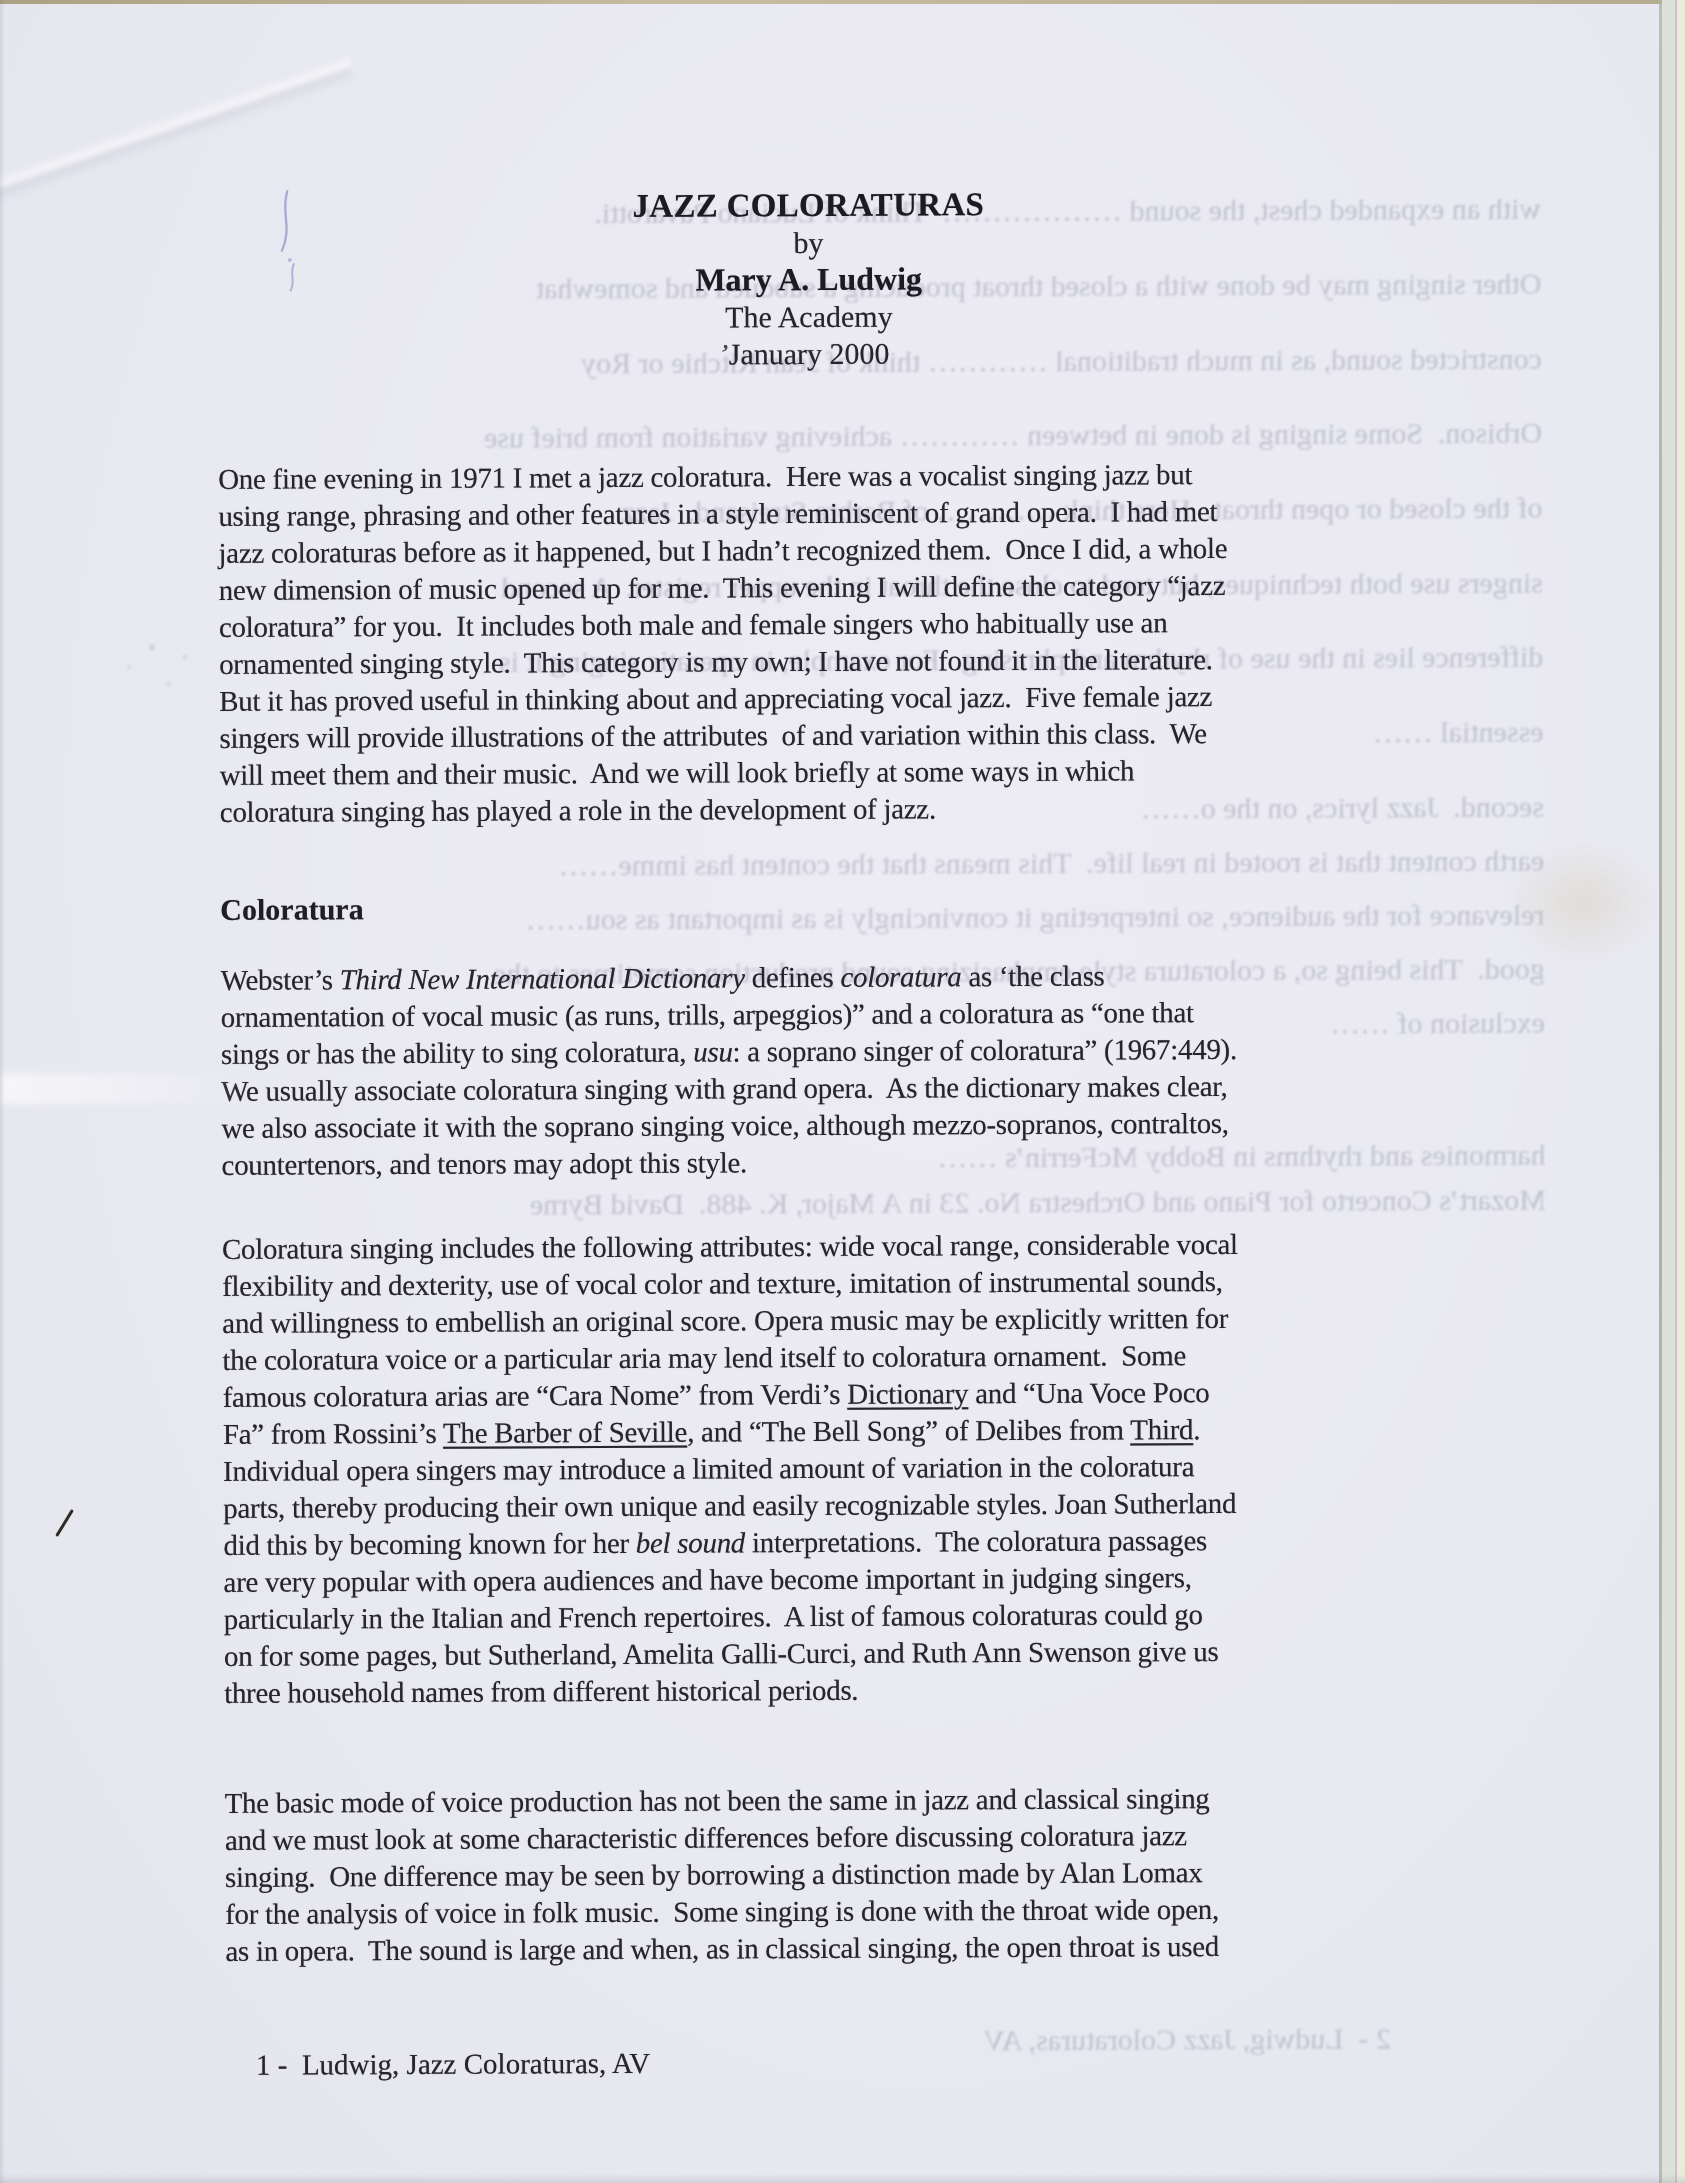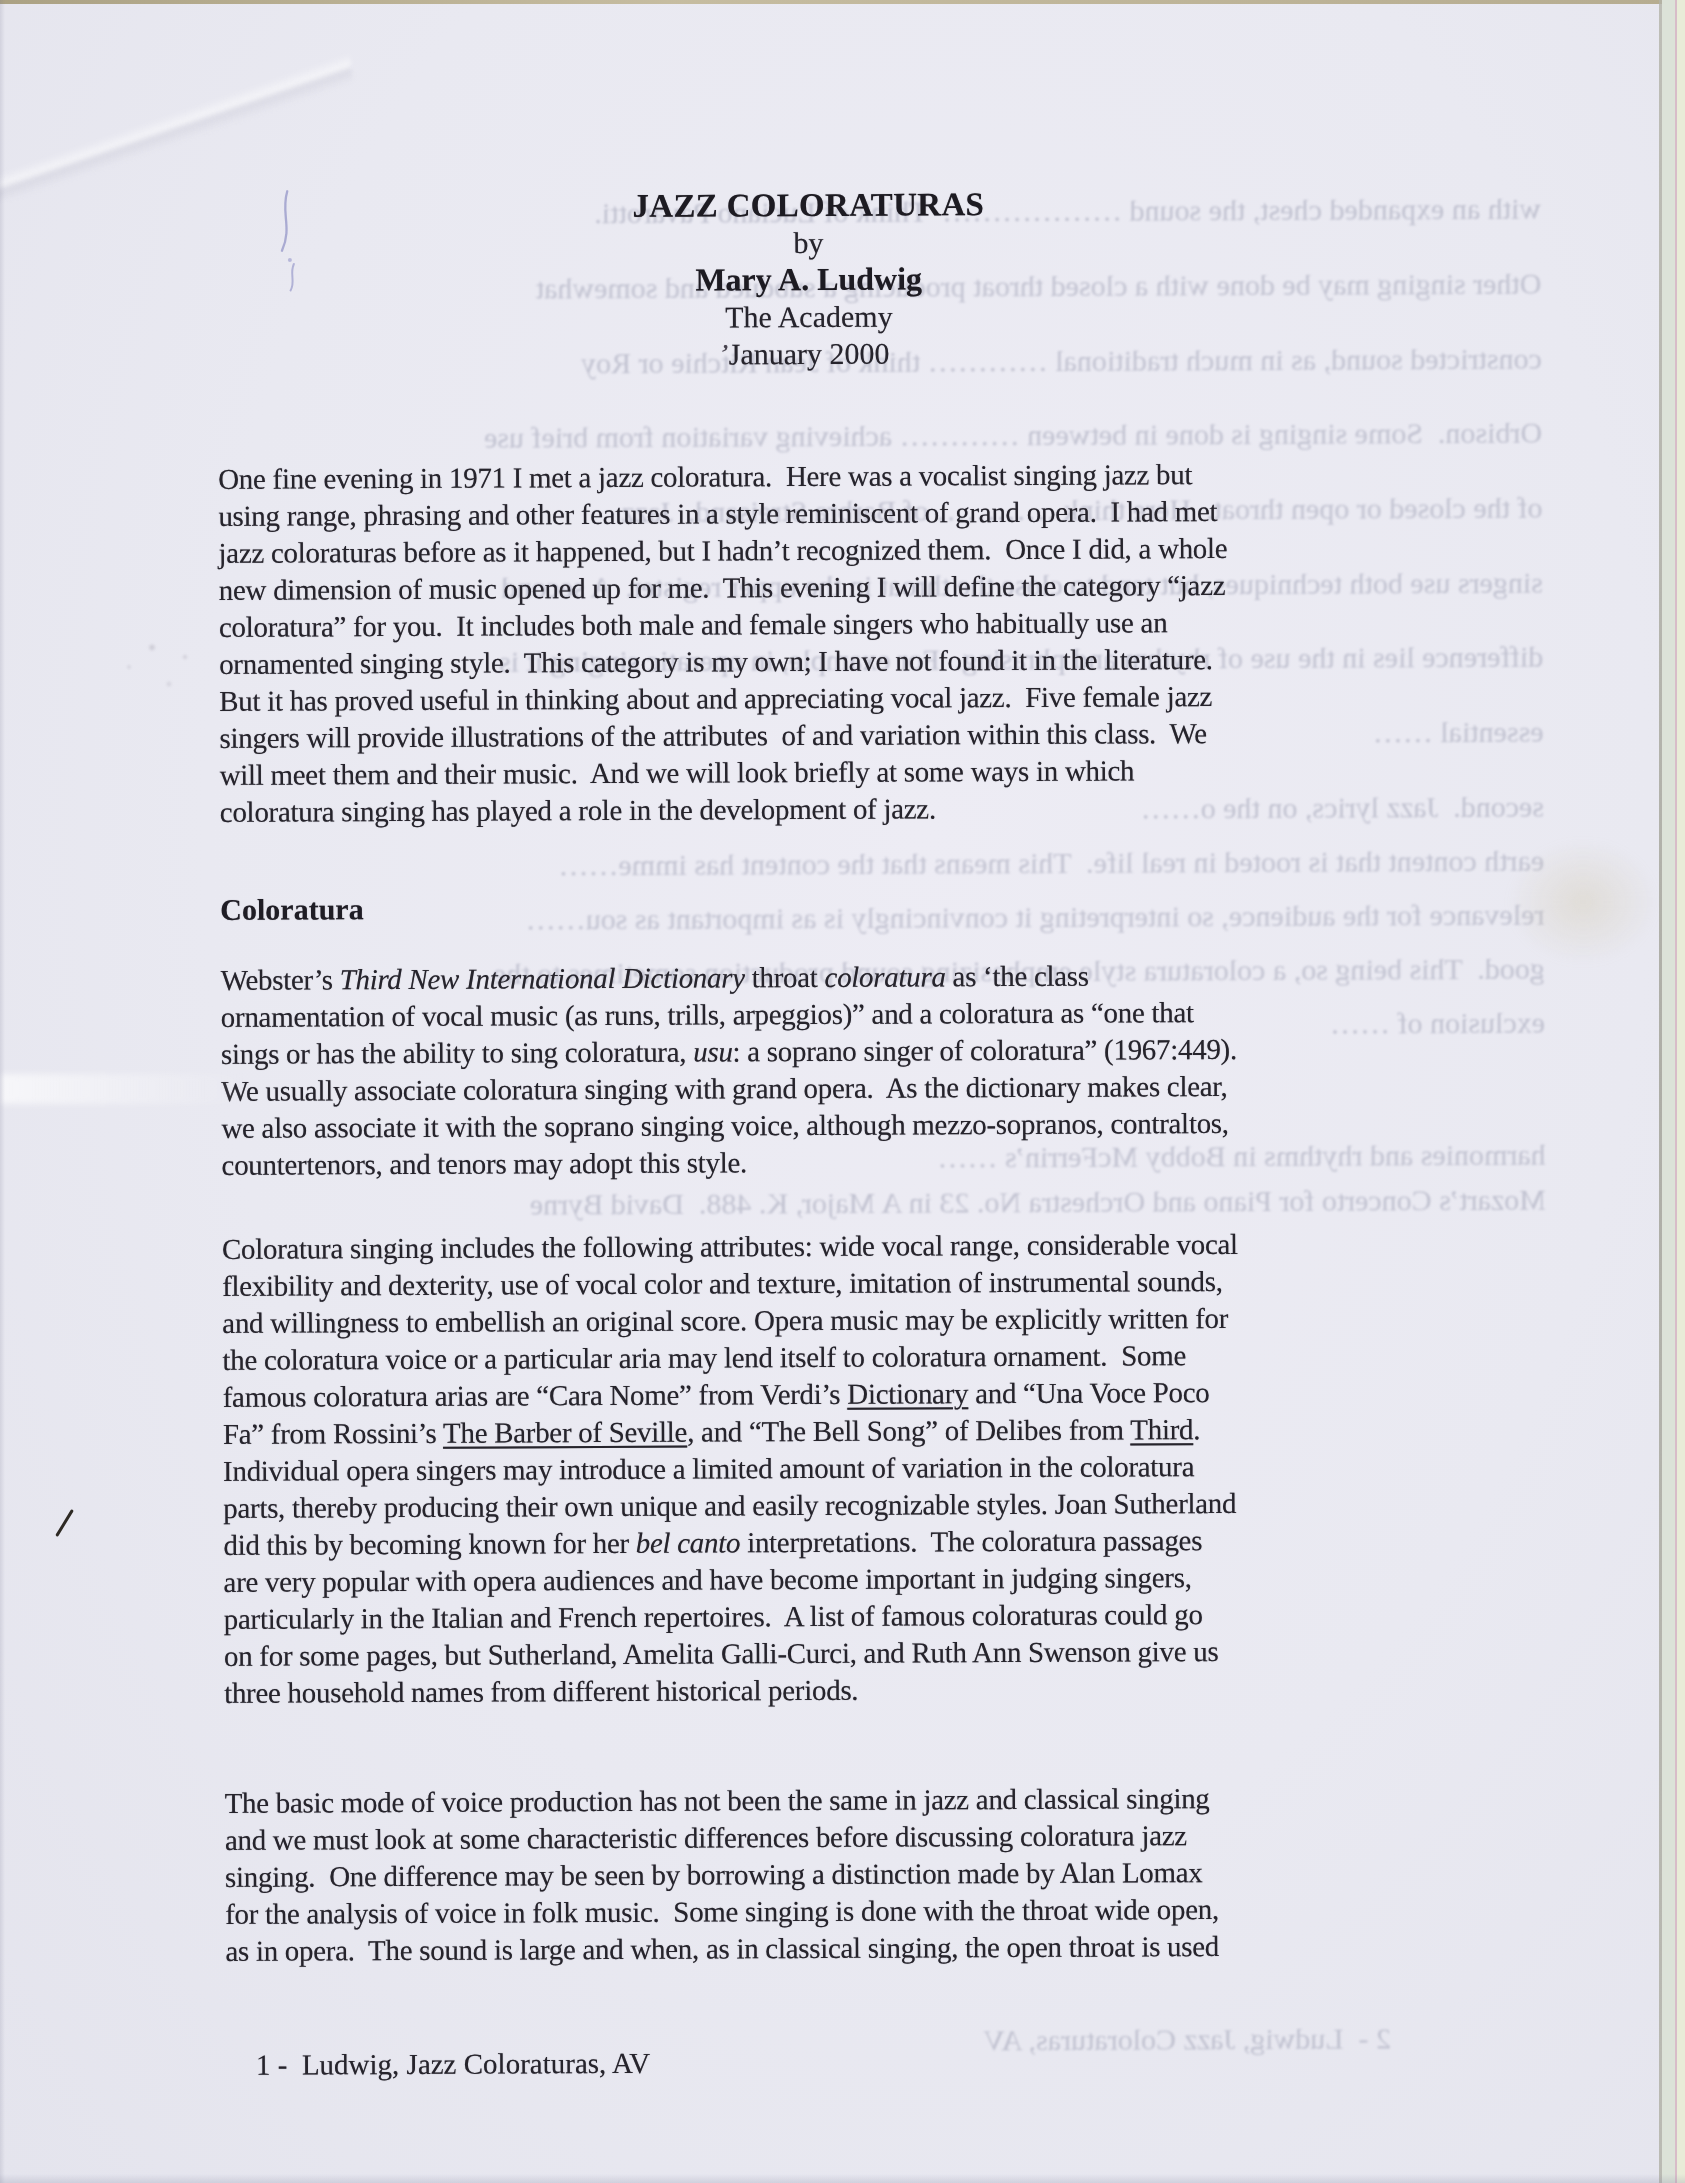--- a/index.html
+++ b/index.html
@@ -102,37 +102,37 @@
           <div class="line"><span>jazz coloraturas before as it happened, but I hadn’t recognized them.  Once I did, a whole</span></div>
           <div class="line"><span>new dimension of music opened up for me.  This evening I will define the category “jazz</span></div>
           <div class="line"><span>coloratura” for you.  It includes both male and female singers who habitually use an</span></div>
           <div class="line"><span>ornamented singing style.  This category is my own; I have not found it in the literature.</span></div>
           <div class="line"><span>But it has proved useful in thinking about and appreciating vocal jazz.  Five female jazz</span></div>
           <div class="line"><span>singers will provide illustrations of the attributes  of and variation within this class.  We</span></div>
           <div class="line"><span>will meet them and their music.  And we will look briefly at some ways in which</span></div>
           <div class="line"><span>coloratura singing has played a role in the development of jazz.</span></div>
         </div>
         <div class="para" style="top: 962px;">
-          <div class="line"><span>Webster’s </span><span class="i">Third New International Dictionary</span><span> throat </span><span class="i">coloratura</span><span> as ‘the class</span></div>
+          <div class="line"><span>Webster’s </span><span class="i">Third New International Dictionary</span><span> defines </span><span class="i">coloratura</span><span> as ‘the class</span></div>
           <div class="line"><span>ornamentation of vocal music (as runs, trills, arpeggios)” and a coloratura as “one that</span></div>
           <div class="line"><span>sings or has the ability to sing coloratura, </span><span class="i">usu</span><span>: a soprano singer of coloratura” (1967:449).</span></div>
           <div class="line"><span>We usually associate coloratura singing with grand opera.  As the dictionary makes clear,</span></div>
           <div class="line"><span>we also associate it with the soprano singing voice, although mezzo-sopranos, contraltos,</span></div>
           <div class="line"><span>countertenors, and tenors may adopt this style.</span></div>
         </div>
         <div class="para" style="top: 1231px;">
           <div class="line"><span>Coloratura singing includes the following attributes: wide vocal range, considerable vocal</span></div>
           <div class="line"><span>flexibility and dexterity, use of vocal color and texture, imitation of instrumental sounds,</span></div>
           <div class="line"><span>and willingness to embellish an original score. Opera music may be explicitly written for</span></div>
           <div class="line"><span>the coloratura voice or a particular aria may lend itself to coloratura ornament.  Some</span></div>
           <div class="line"><span>famous coloratura arias are “Cara Nome” from Verdi’s </span><span class="u">Dictionary</span><span> and “Una Voce Poco</span></div>
           <div class="line"><span>Fa” from Rossini’s </span><span class="u">The Barber of Seville</span><span>, and “The Bell Song” of Delibes from </span><span class="u">Third</span><span>.</span></div>
           <div class="line"><span>Individual opera singers may introduce a limited amount of variation in the coloratura</span></div>
           <div class="line"><span>parts, thereby producing their own unique and easily recognizable styles. Joan Sutherland</span></div>
-          <div class="line"><span>did this by becoming known for her </span><span class="i">bel canto</span><span> interpretations.  The coloratura passages</span></div>
+          <div class="line"><span>did this by becoming known for her </span><span class="i">bel sound</span><span> interpretations.  The coloratura passages</span></div>
           <div class="line"><span>are very popular with opera audiences and have become important in judging singers,</span></div>
           <div class="line"><span>particularly in the Italian and French repertoires.  A list of famous coloraturas could go</span></div>
           <div class="line"><span>on for some pages, but Sutherland, Amelita Galli-Curci, and Ruth Ann Swenson give us</span></div>
           <div class="line"><span>three household names from different historical periods.</span></div>
         </div>
         <div class="para" style="top: 1785px;">
           <div class="line"><span>The basic mode of voice production has not been the same in jazz and classical singing</span></div>
           <div class="line"><span>and we must look at some characteristic differences before discussing coloratura jazz</span></div>
           <div class="line"><span>singing.  One difference may be seen by borrowing a distinction made by Alan Lomax</span></div>
           <div class="line"><span>for the analysis of voice in folk music.  Some singing is done with the throat wide open,</span></div>

